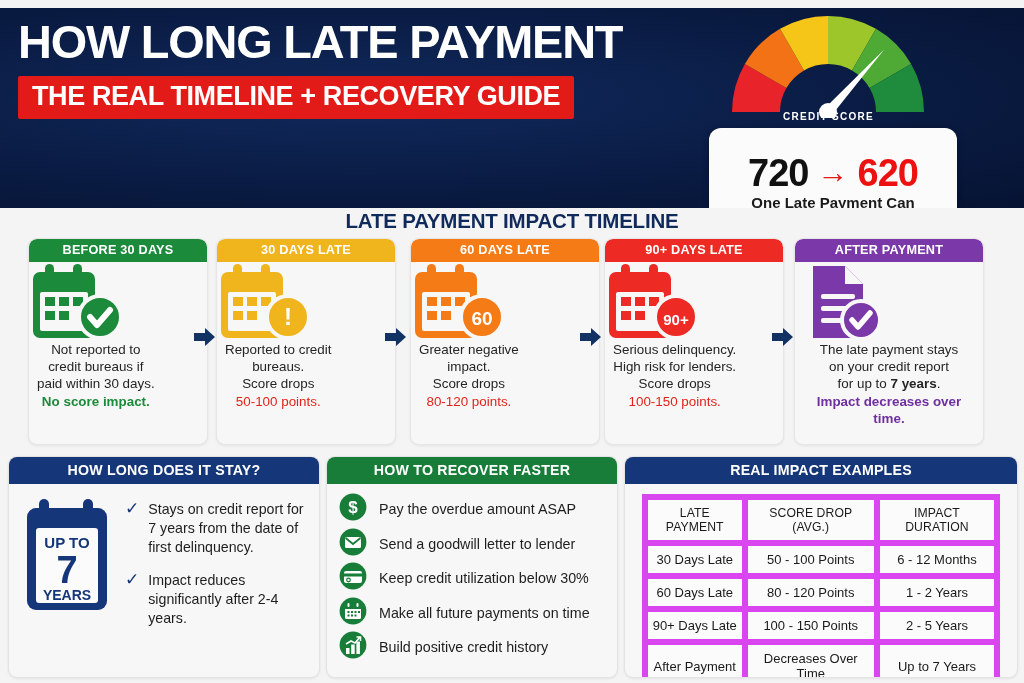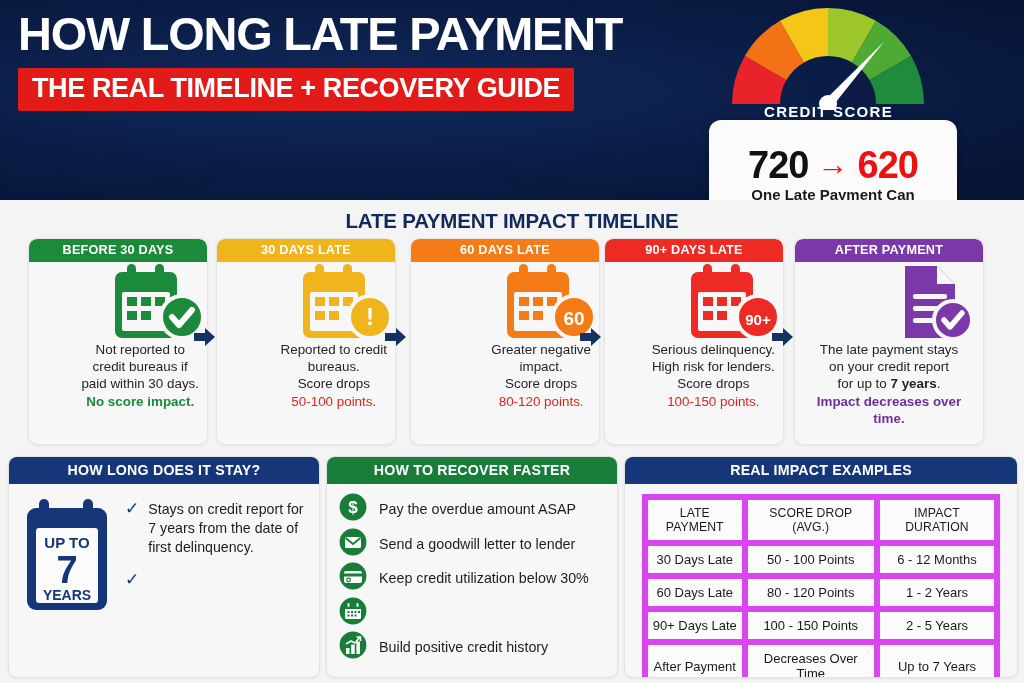--- a/index.html
+++ b/index.html
@@ -6,21 +6,21 @@
   body{
     width:1024px;height:683px;overflow:hidden;
     font-family:"Liberation Sans","DejaVu Sans",sans-serif;
     background:#f2f2f2;
     -webkit-font-smoothing:antialiased;
   }
   #page{position:relative;width:1024px;height:683px;background:#f4f4f4;}
 
   
   .header{
-    position:absolute;left:0;top:0;width:1024px;height:200px;
+    position:absolute;left:0;top:8px;width:1024px;height:200px;
     background:radial-gradient(ellipse at 35% 45%, #10295c 0%, #0a1c44 55%, #061332 100%);
     overflow:hidden;
   }
   .title-block{position:absolute;left:18px;top:8px;width:686px;}
   .t-line1{
     font-weight:bold;color:#ffffff;font-size:46px;line-height:52px;
     letter-spacing:-1.2px;white-space:nowrap;
     transform:scaleX(1.02);transform-origin:left center;
   }
   .t-line2{
@@ -33,21 +33,21 @@
   }
   .t-banner span{
     color:#fff;font-weight:bold;font-size:27px;letter-spacing:-0.4px;white-space:nowrap;
   }
 
   
   .gauge-wrap{position:absolute;left:712px;top:4px;width:300px;height:192px;}
   .gauge-svg{position:absolute;left:8px;top:2px;}
   .gauge-label{
     position:absolute;left:0;top:99px;width:233px;text-align:center;
-    color:#ffffff;font-weight:bold;font-size:15px;letter-spacing:1.3px;
+    color:#ffffff;font-weight:bold;font-size:10px;letter-spacing:1.3px;
   }
   .score-card{
     position:absolute;left:-3px;top:116px;width:232px;
     background:#fbfbfb;border-radius:12px;padding:6px 8px 8px 8px;
     box-shadow:0 2px 6px rgba(0,0,0,.35);
   }
   .score-row{display:flex;align-items:center;justify-content:center;gap:9px;line-height:1;margin-top:20px;}
   .score-old{font-size:38px;font-weight:bold;color:#111;letter-spacing:-1px;}
   .score-arrow{font-size:31px;font-weight:bold;color:#e31b18;line-height:1;margin-top:-2px;}
   .score-new{font-size:38px;font-weight:bold;color:#ee1111;letter-spacing:-1px;}
@@ -56,21 +56,21 @@
   
   .timeline-title{
     position:absolute;left:0;top:209px;width:1024px;text-align:center;
     color:#112a5c;font-weight:bold;font-size:20.5px;letter-spacing:-0.2px;
   }
   .cards{position:absolute;left:0;top:238px;width:1024px;height:208px;}
   .card{
     position:absolute;top:0;width:178px;height:205px;
     background:#f7f7f7;border:1px solid #e6e6e6;border-radius:9px;
     box-shadow:0 1px 3px rgba(0,0,0,.07);overflow:hidden;
-    display:flex;flex-direction:column;align-items:flex-end;
+    display:flex;flex-direction:column;align-items:flex-start;
   }
   .card-head{
     width:100%;height:23px;line-height:23px;text-align:center;
     color:#fff;font-weight:bold;font-size:12.7px;letter-spacing:.2px;
     border-radius:8px 8px 0 0;
   }
   .card-icon{height:72px;display:flex;align-items:center;justify-content:center;margin-top:5px;}
   .card-text{
     text-align:center;font-size:13.4px;line-height:17.2px;color:#252525;
     padding:0 8px;margin-top:2px;
@@ -288,20 +288,21 @@
           <text x="44" y="104" text-anchor="middle" font-family="Liberation Sans, sans-serif" font-size="14" font-weight="bold" fill="#153679">YEARS</text>
         </svg>
       </div>
       <div class="stay-list" id="stay-list">
           <div class="stay-item">
             <span class="chk">✓</span>
             <span class="stay-txt">Stays on credit report for 7 years from the date of first delinquency.</span>
           </div>
           <div class="stay-item">
             <span class="chk">✓</span>
+            <span class="stay-txt">Impact reduces significantly after 2-4 years.</span>
           </div>
         </div>
     </div>
   </div>
 
   <div class="panel" id="panel-recover">
     <div class="panel-head green-head">HOW TO RECOVER FASTER</div>
     <div class="rec-list" id="rec-list">
         <div class="rec-item">
           <span><svg width="28" height="28" viewBox="0 0 28 28">
@@ -337,20 +338,21 @@
               <g fill="#177d38">
                 <rect x="8.5" y="14" width="2" height="2"></rect>
                 <rect x="12" y="14" width="2" height="2"></rect>
                 <rect x="15.5" y="14" width="2" height="2"></rect>
                 <rect x="19" y="14" width="2" height="2"></rect>
                 <rect x="8.5" y="17.5" width="2" height="2"></rect>
                 <rect x="12" y="17.5" width="2" height="2"></rect>
                 <rect x="15.5" y="17.5" width="2" height="2"></rect>
               </g>
             </svg></span>
+          <span class="rec-txt">Make all future payments on time</span>
         </div>
         <div class="rec-item">
           <span><svg width="28" height="28" viewBox="0 0 28 28">
               <circle cx="14" cy="14" r="13.4" fill="#177d38"></circle>
               <rect x="7" y="17" width="3.5" height="6" fill="#fff"></rect>
               <rect x="12.2" y="13.5" width="3.5" height="9.5" fill="#fff"></rect>
               <rect x="17.4" y="10.5" width="3.5" height="12.5" fill="#fff"></rect>
               <path d="M7,13 L12,10 L16,12 L21,6" stroke="#fff" stroke-width="1.6" fill="none"></path>
               <path d="M17.5,6 h4 v4" stroke="#fff" stroke-width="1.6" fill="none"></path>
             </svg></span>

